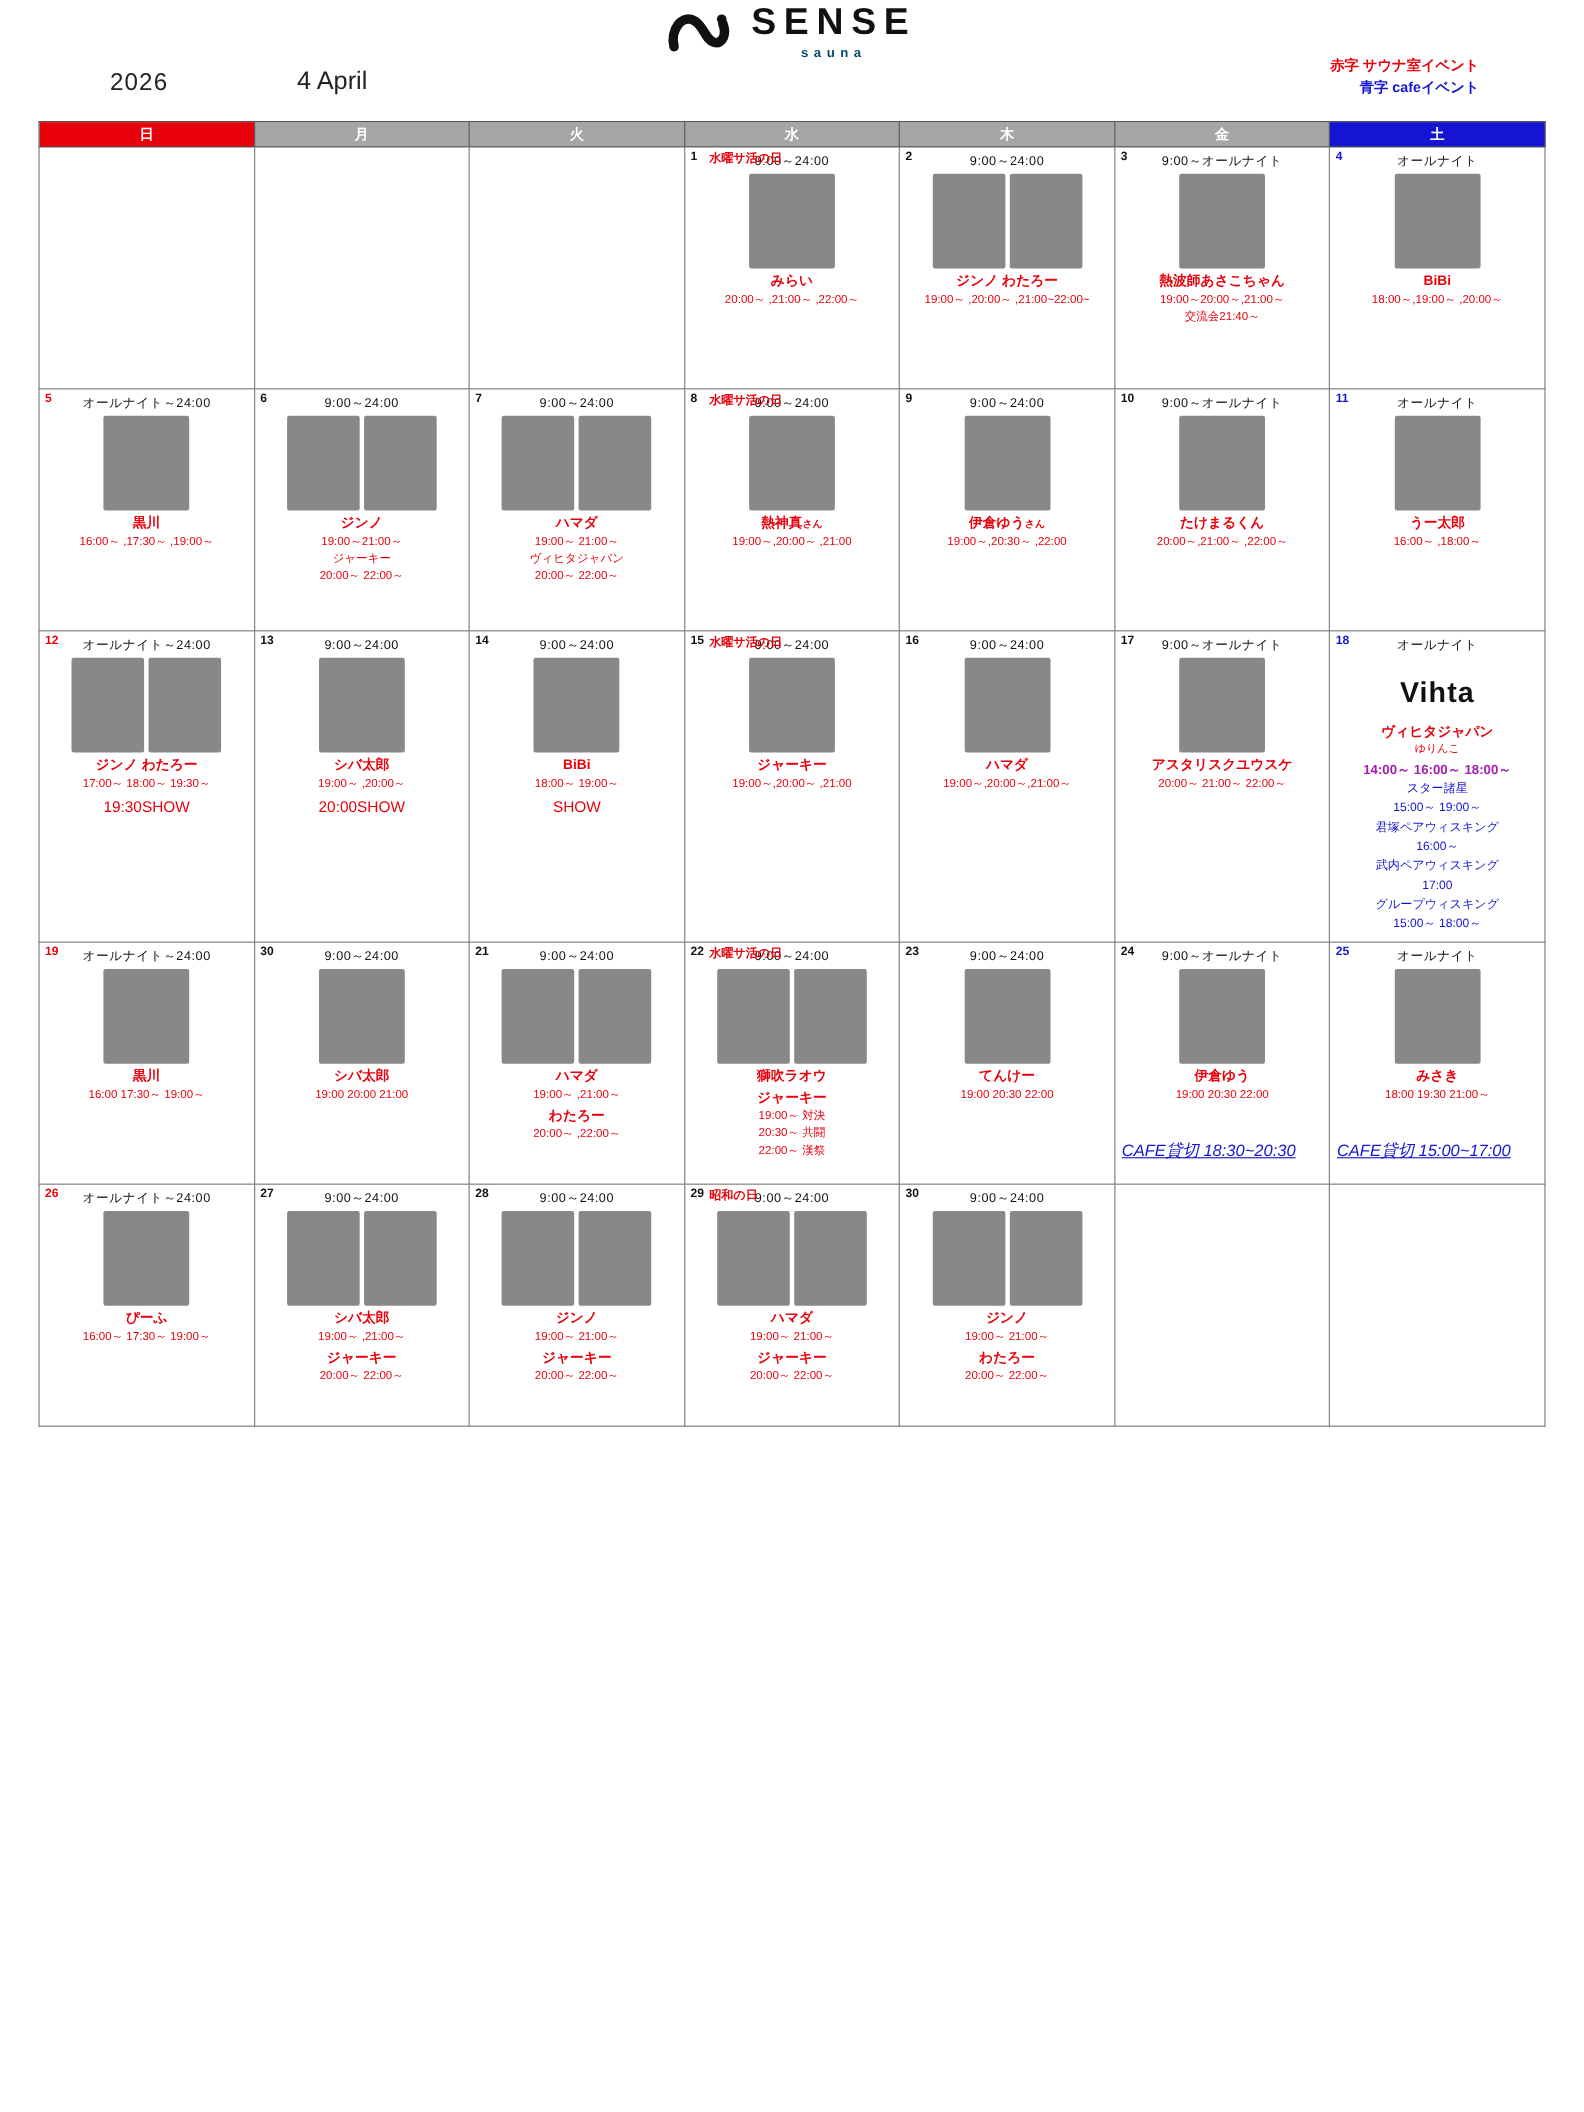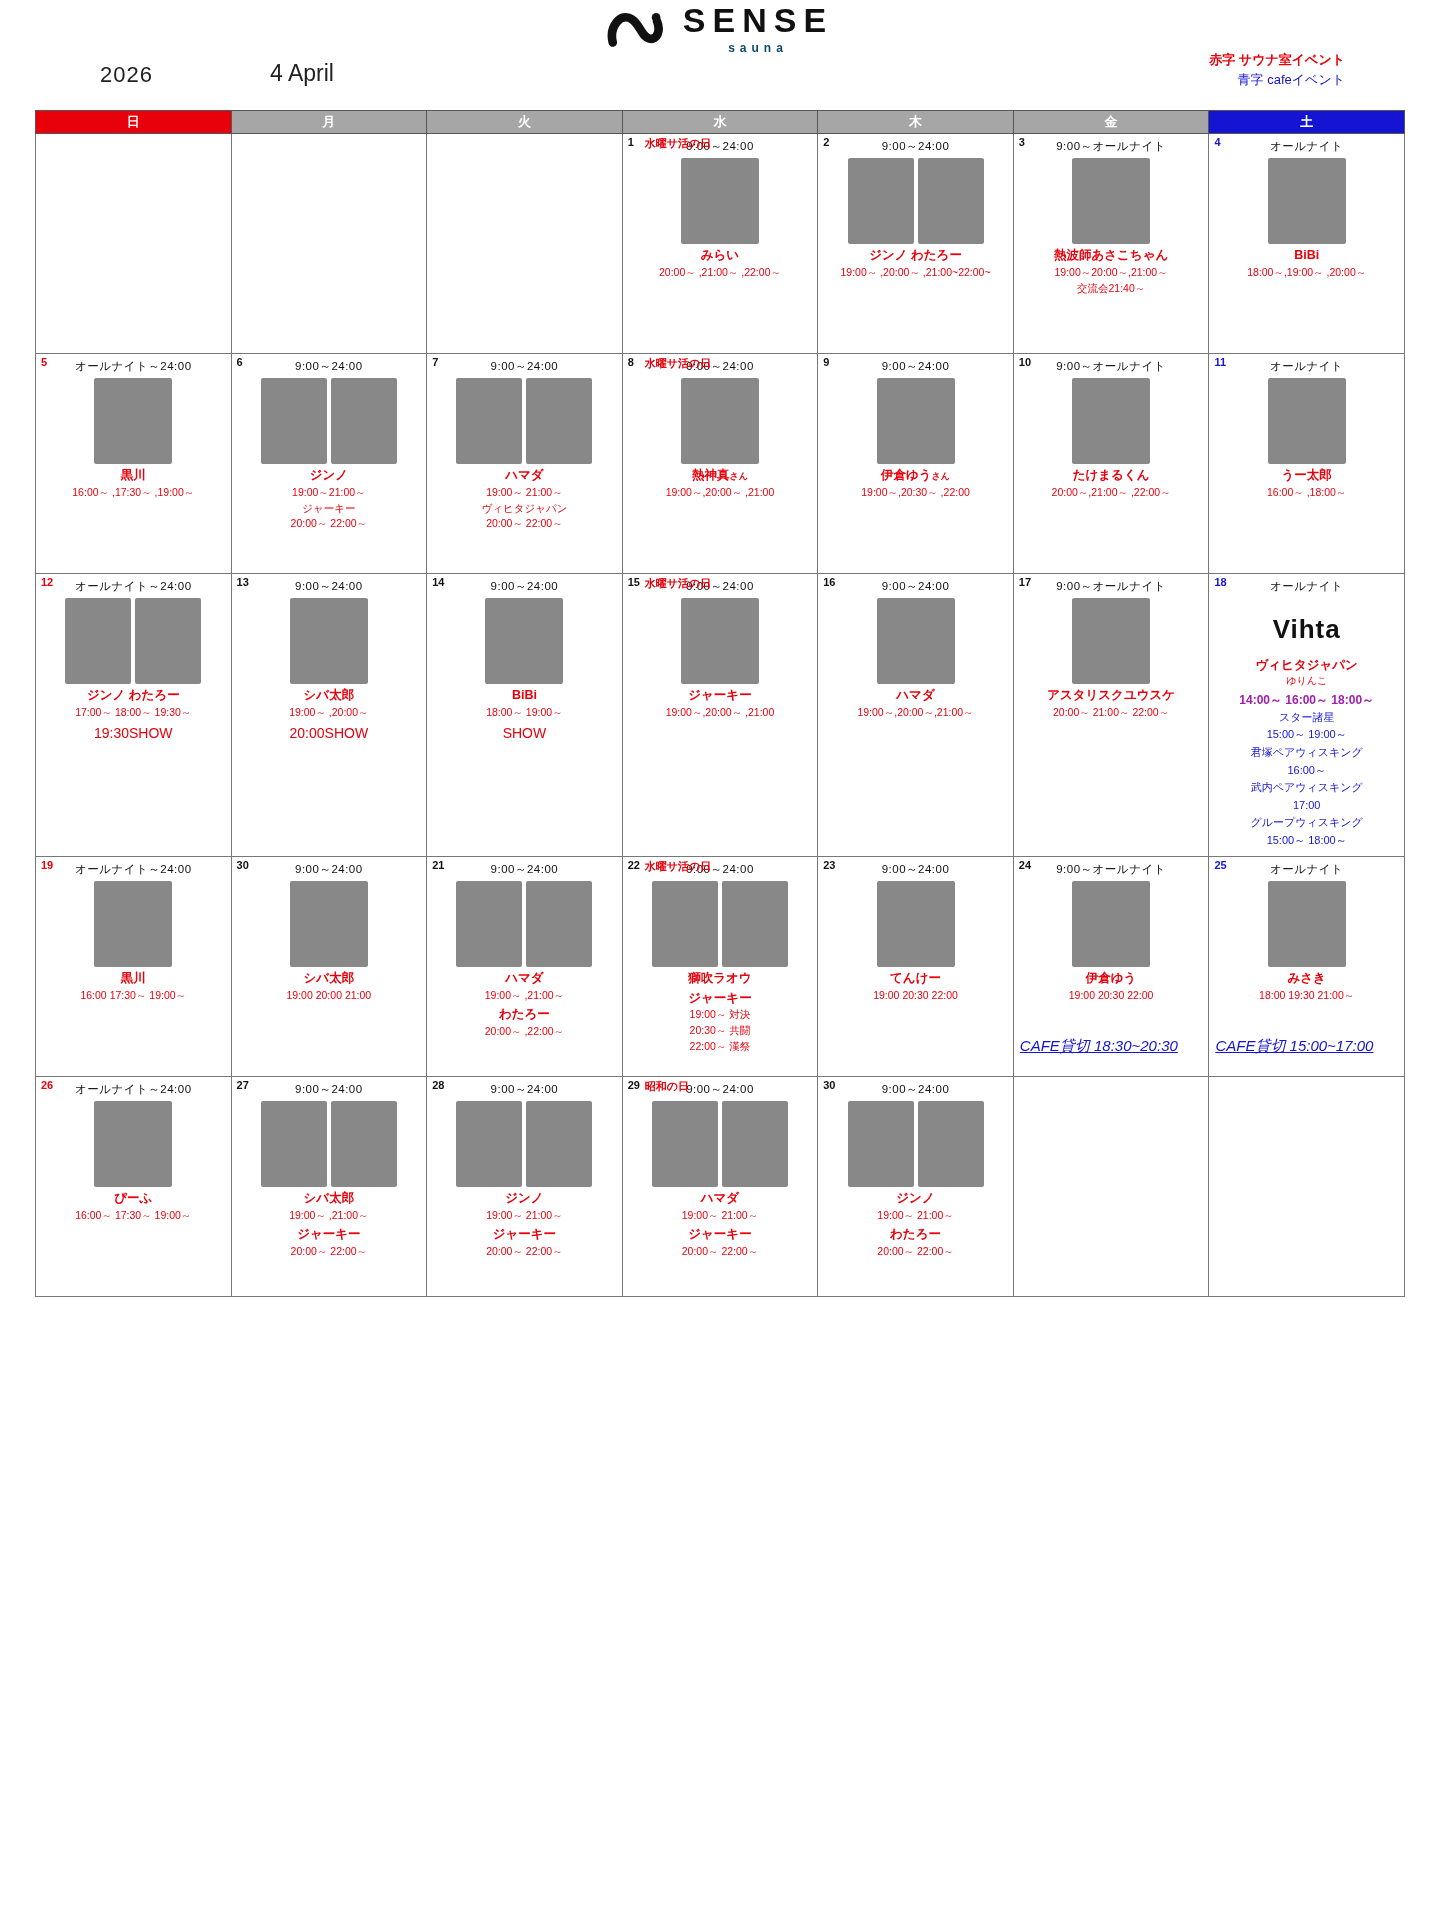--- a/index.html
+++ b/index.html
@@ -10,21 +10,21 @@
   .header{position:relative;height:110px;}
   .year{position:absolute;left:65px;top:62px;font-size:22px;letter-spacing:1px;color:#222;}
   .month{position:absolute;left:235px;top:60px;font-size:23px;color:#222;}
   .logo{position:absolute;left:50%;top:2px;transform:translateX(-50%);display:flex;align-items:flex-end;gap:18px;}
   .logo-mark{width:58px;height:52px;}
   .logo-text{display:flex;flex-direction:column;align-items:center;line-height:1;}
   .logo-main{font-size:34px;letter-spacing:7px;font-weight:600;color:#111;}
   .logo-sub{font-size:12px;letter-spacing:5px;color:#0c4a6e;margin-top:5px;font-weight:bold;}
   .legend{position:absolute;right:60px;top:50px;text-align:right;line-height:1.5;}
   .legend .red{color:#e8000b;font-size:13px;font-weight:bold;}
-  .legend .blue{color:#1414d2;font-size:13px;font-weight:normal;}
+  .legend .blue{color:#1414d2;font-size:13px;font-weight:bold;}
 
   
   table.cal{border-collapse:collapse;width:100%;table-layout:fixed;}
   table.cal th{height:22px;font-size:13px;font-weight:bold;color:#fff;border:1px solid #555;padding:0;}
   th.sun{background:#e8000b;}
   th.wd{background:#a6a6a6;color:#111;}
   th.sat{background:#1414d2;}
   td.cell{border:1px solid #777;vertical-align:top;padding:0;height:auto;background:#fff;}
   td.empty{background:#fff;}
   .cellinner{position:relative;padding:3px 2px 6px 2px;min-height:210px;text-align:center;}

